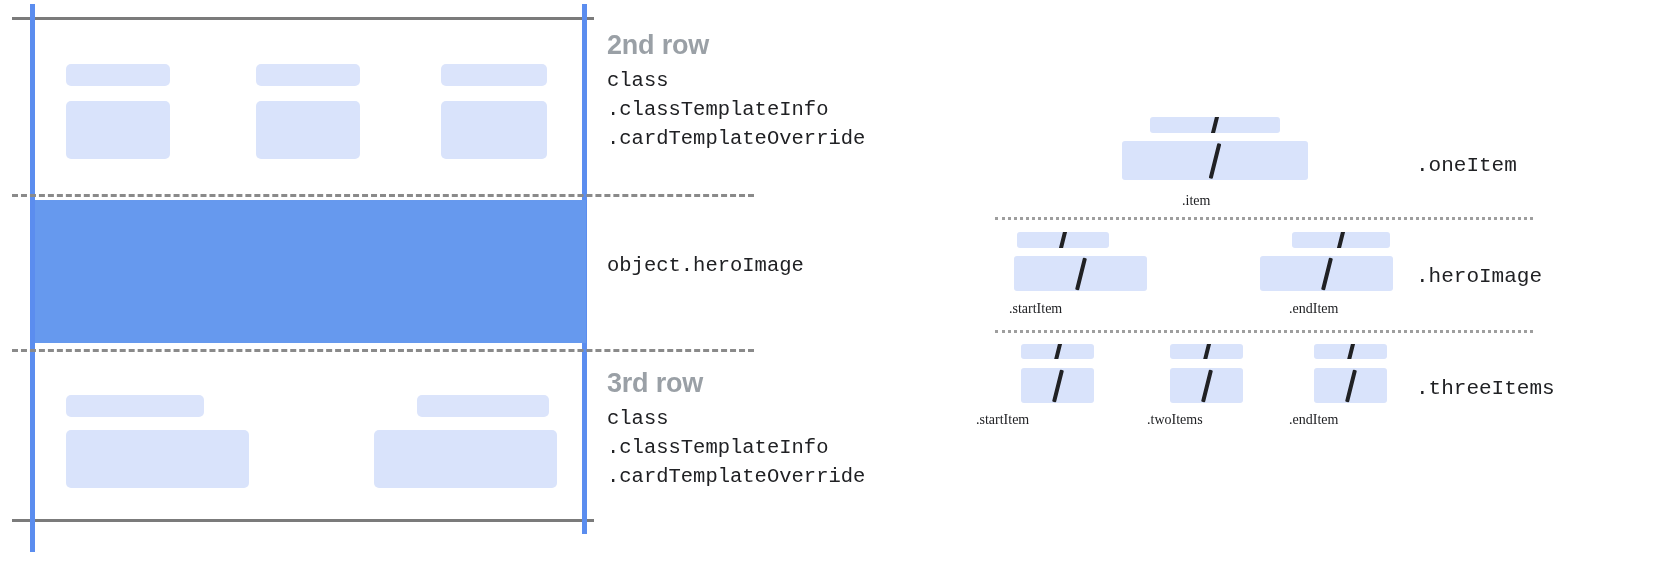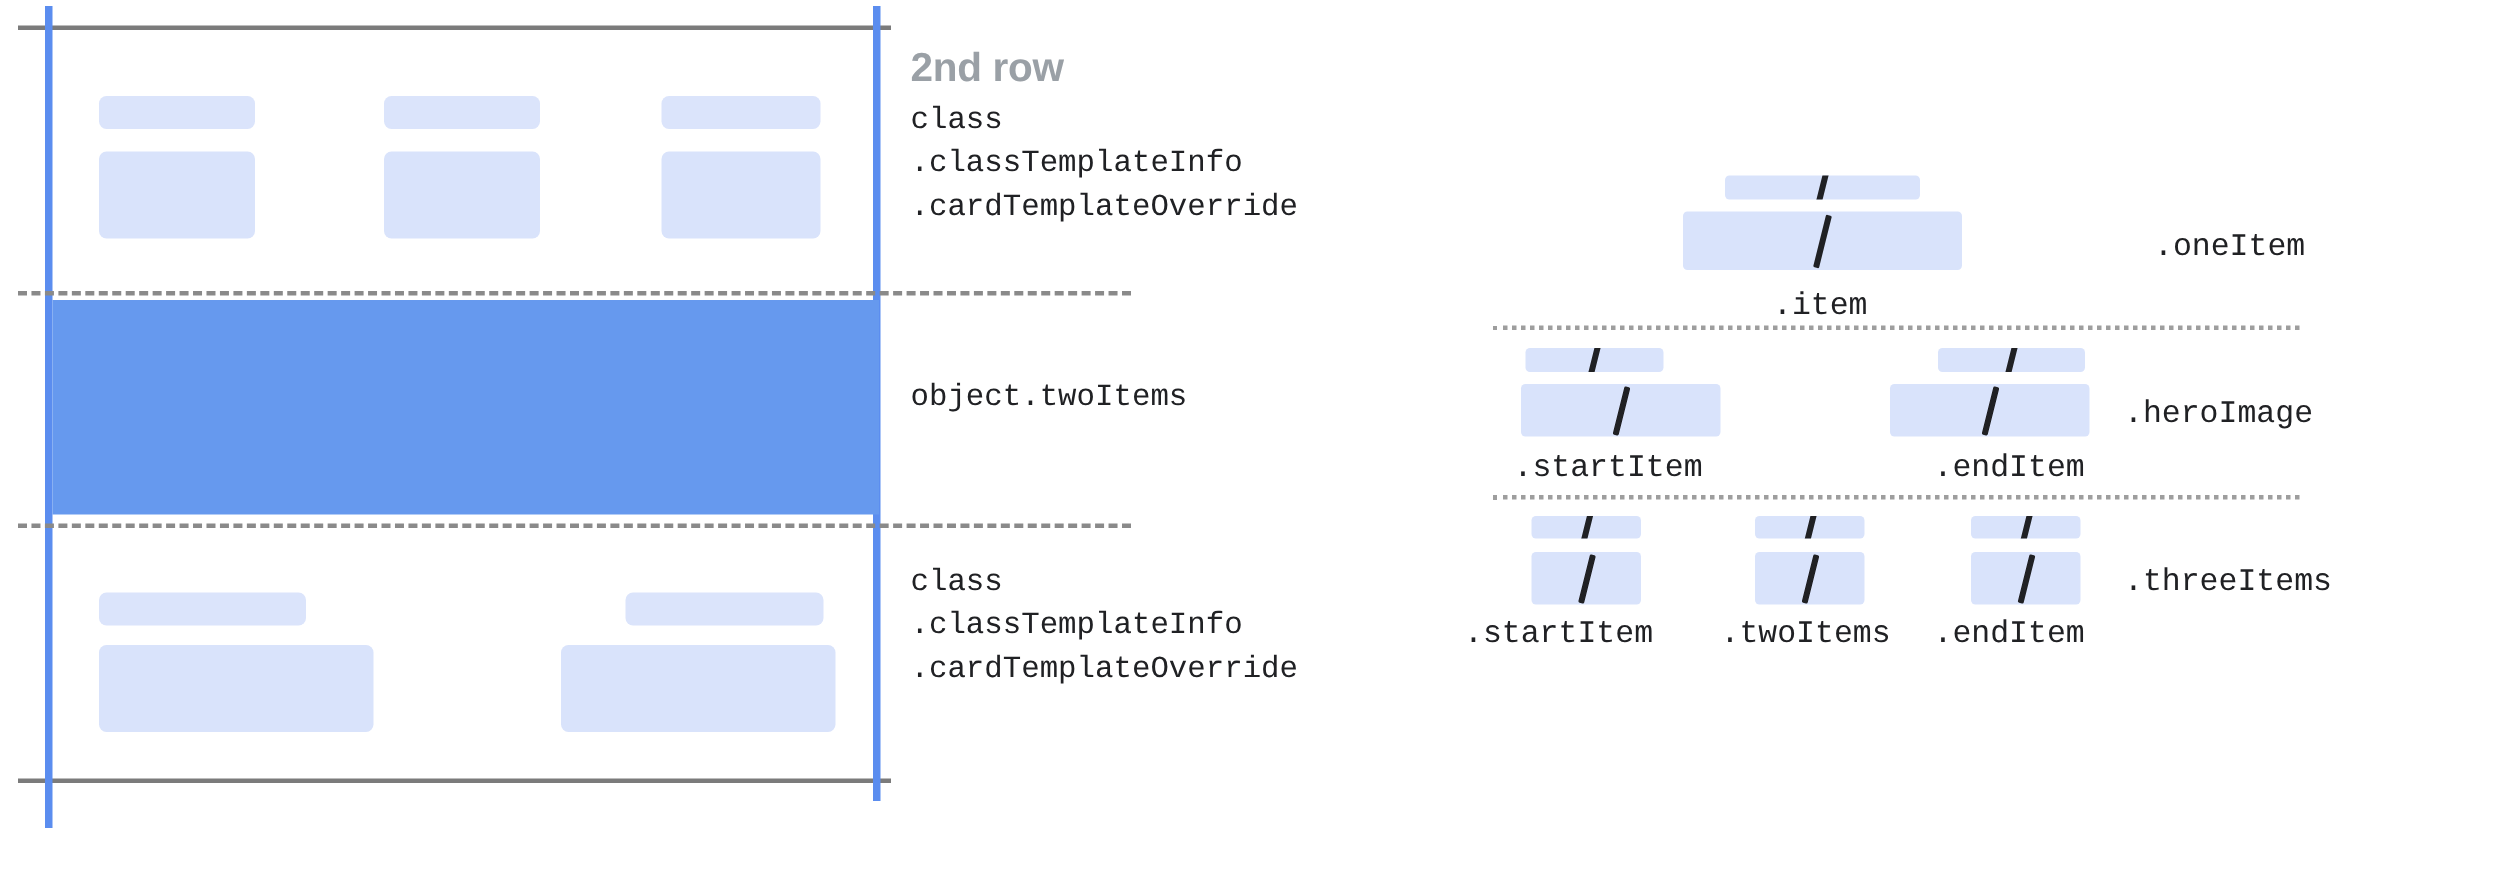--- a/index.html
+++ b/index.html
@@ -50,22 +50,22 @@
     position:absolute;background:#d9e3fb;border-radius:3px;
     overflow:hidden;
   }
   .slot .slash{
     position:absolute;left:50%;top:50%;
     transform:translate(-50%,-50%) rotate(14deg);
     width:4px;background:#202124;border-radius:1px;
   }
   .cap{
     position:absolute;
-    font-family:Liberation Mono, monospace;
-    font-size:21px;color:#202124;white-space:pre;line-height:1;
+    font-family:Liberation Serif, serif;
+    font-size:14px;color:#202124;white-space:pre;line-height:1;
   }
   .side-label{
     position:absolute;
     font-family:"Liberation Mono",monospace;
     font-size:21px;color:#202124;white-space:pre;line-height:1;
   }
 </style>
 </head>
 <body>
 
@@ -107,40 +107,41 @@
   </div>
 
   <div class="anno" style="left:603px;top:31px;">
     <div class="anno-title">2nd row</div>
     <div class="anno-code" style="margin-top:5px;">class</div>
     <div class="anno-code">.classTemplateInfo</div>
     <div class="anno-code">.cardTemplateOverride</div>
   </div>
 
   <div class="anno" style="left:603px;top:251px;">
-    <div class="anno-code">object.twoItems</div>
+    <div class="anno-code">object.heroImage</div>
   </div>
 
   <div class="anno" style="left:603px;top:369px;">
+    <div class="anno-title">3rd row</div>
     <div class="anno-code" style="margin-top:5px;">class</div>
     <div class="anno-code">.classTemplateInfo</div>
     <div class="anno-code">.cardTemplateOverride</div>
   </div>
 
   <div>
 
     <div>
       <div class="slot" style="left:1146px;top:117px;width:130px;height:16px;">
         <span class="slash" style="height:22px;"></span>
       </div>
       <div class="slot" style="left:1118px;top:141px;width:186px;height:39px;">
         <span class="slash" style="height:36px;"></span>
       </div>
       <div class="cap" style="left:1178px;top:194px;">.item</div>
-      <div class="side-label" style="left:1412px;top:155px;margin-left:20px;">.oneItem</div>
+      <div class="side-label" style="left:1412px;top:155px;">.oneItem</div>
     </div>
 
     <div class="dotted-rule" style="left:991px;top:217px;width:538px;"></div>
 
     <div>
       <div class="slot" style="left:1013px;top:232px;width:92px;height:16px;">
         <span class="slash" style="height:22px;"></span>
       </div>
       <div class="slot" style="left:1010px;top:256px;width:133px;height:35px;">
         <span class="slash" style="height:33px;"></span>

